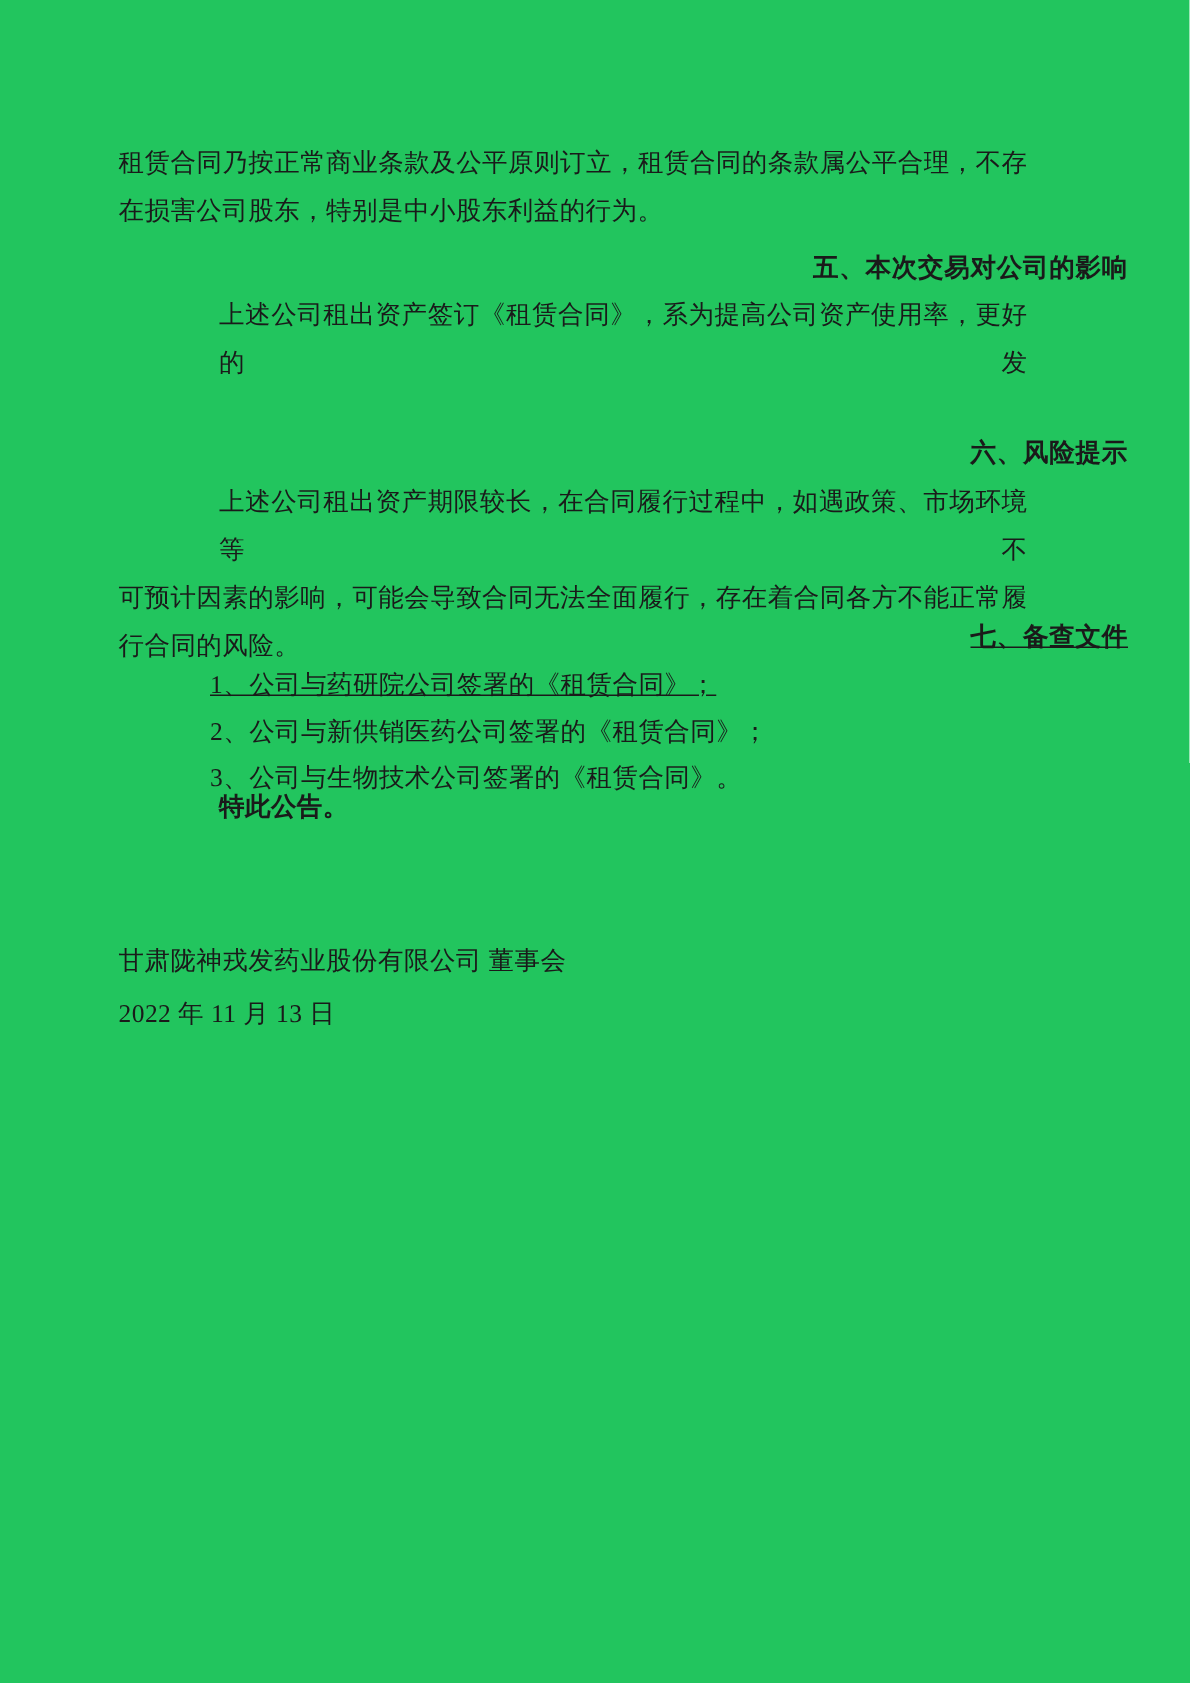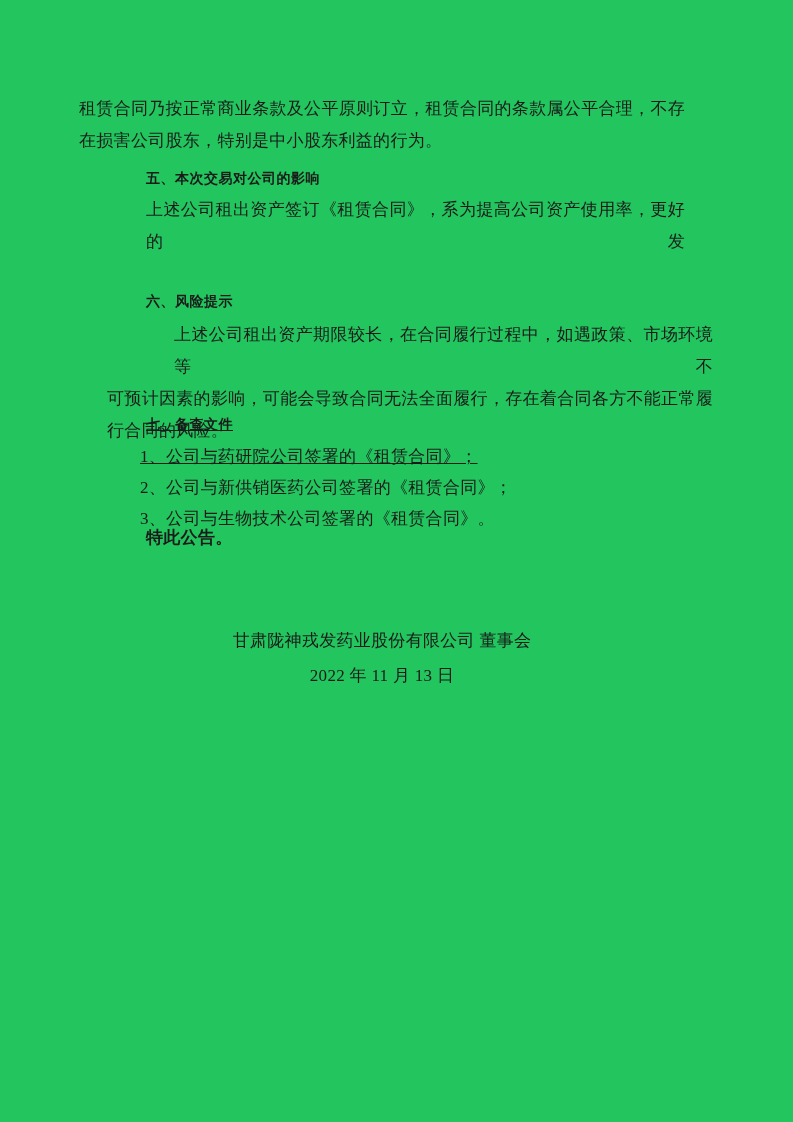--- a/index.html
+++ b/index.html
@@ -30,41 +30,42 @@
   .para { line-height: 32px; }
   .para .line { width: 606px; }
   .para .line.jl { text-align: justify; text-align-last: justify; }
   .para.indented .line:first-child { padding-left: 67px; width: 539px; }
 
   
   .head {
     font-weight: bold;
     line-height: 26px;
     padding-left: 67px;
-    font-size: 14px;
+    font-size: 17px;
     letter-spacing: 0.5px;
+    text-align: right;
   }
 
   
   .item { line-height: 30px; padding-left: 61px; }
   .item.closing { padding-left: 67px; }
 
   
   .sig {
     line-height: 30px;
-    text-align: center;
+    text-align: left;
     padding-right: 8px;
   }
 
   
   #intro        { top: 93px;  }
   #h5           { top: 166px; }
   #p5           { top: 194px; }
   #h6           { top: 289px; }
-  #p6           { top: 319px; margin-left: 28px; }
+  #p6           { top: 319px; }
   #h7           { top: 412px; text-decoration: underline; }
   #item1        { top: 442px; text-decoration: underline; }
   #item2        { top: 473px; }
   #item3        { top: 504px; }
   #closing      { top: 523px; font-weight: bold; }
   #sig-company  { top: 626px; }
   #sig-date     { top: 661px; }
 </style>
 </head>
 <body>

